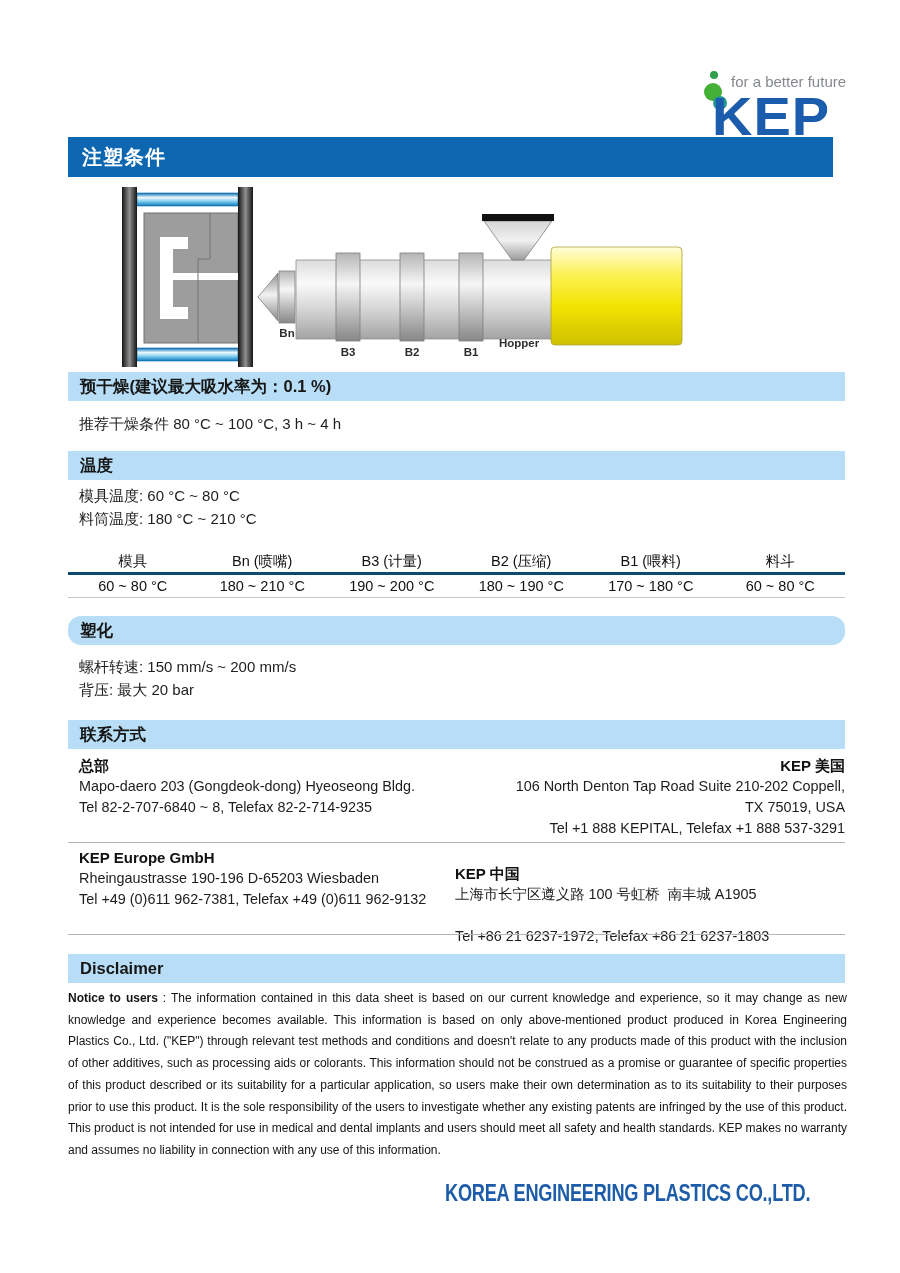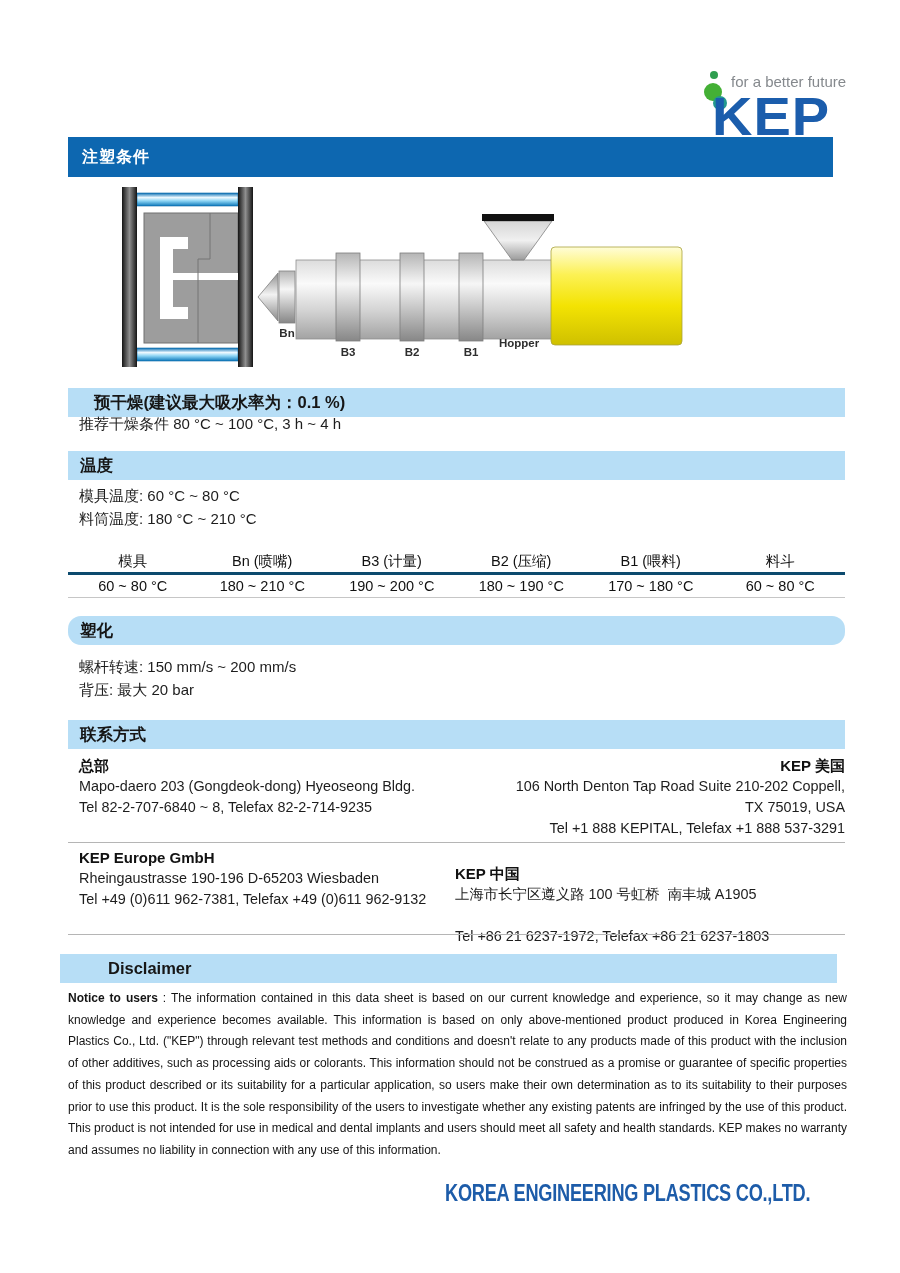--- a/index.html
+++ b/index.html
@@ -8,21 +8,21 @@
   .abs{position:absolute;}
 
   
   .tagline{font-size:15px;color:#85898d;}
   .brand{font-size:56px;font-weight:bold;color:#1b5dac;line-height:1;letter-spacing:1px;
          transform:scaleY(.95);transform-origin:top left;}
   .dot{border-radius:50%;}
 
   
   .title-bar{left:68px;top:137px;width:765px;height:40px;background:#0d67b0;display:flex;align-items:center;}
-  .title-bar span{color:#fff;font-weight:bold;font-size:16px;padding-left:14px;letter-spacing:1px;}
+  .title-bar span{color:#fff;font-weight:bold;font-size:20px;padding-left:14px;letter-spacing:1px;}
   .bar{width:777px;height:29px;background:#b7def6;display:flex;align-items:center;box-sizing:border-box;}
   .bar span{font-weight:bold;font-size:16.5px;color:#161616;padding-left:12px;}
 
   .body-line{font-size:15px;color:#1d1d1d;}
 
   
   .t-row{display:flex;width:777px;}
   .t-cell{flex:1;text-align:center;font-size:14.5px;height:22px;line-height:22px;color:#111;}
   .t-head{border-bottom:3px solid #0c4a6e;}
   .t-vals{border-bottom:1px solid #c6c6c6;}
@@ -125,21 +125,21 @@
 
     <rect x="483" y="62" width="131" height="98" rx="4" fill="url(#gYellow)" stroke="#a9a23c" stroke-width=".8"></rect>
 
     <text x="219" y="152" text-anchor="middle">Bn</text>
     <text x="280" y="171" text-anchor="middle">B3</text>
     <text x="344" y="171" text-anchor="middle">B2</text>
     <text x="403" y="171" text-anchor="middle">B1</text>
     <text x="451" y="162" text-anchor="middle">Hopper</text>
   </svg>
 
-  <div class="abs bar" style="left:68px;top:388px;padding-left:14px;">
+  <div class="abs bar" style="left:68px;top:372px;">
     <span>预干燥(建议最大吸水率为：0.1 %)</span>
   </div>
   <div class="abs body-line" style="left:79px;top:415px;">推荐干燥条件  80 °C ~ 100 °C, 3 h ~ 4 h</div>
 
   <div class="abs bar" style="left:68px;top:451px;">
     <span>温度</span>
   </div>
   <div class="abs body-line" style="left:79px;top:487px;">模具温度: 60 °C ~ 80 °C</div>
   <div class="abs body-line" style="left:79px;top:510px;">料筒温度: 180 °C ~ 210 °C</div>
 
@@ -191,21 +191,21 @@
     <div class="c-line">Tel +49 (0)611 962-7381, Telefax +49 (0)611 962-9132</div>
   </div>
   <div class="abs" style="left:455px;top:847px;width:390px;margin-top:16px;">
     <div class="c-name">KEP  中国</div>
     <div class="c-line">上海市长宁区遵义路 100 号虹桥  南丰城 A1905</div>
     <div class="c-line"></div>
     <div class="c-line">Tel +86 21 6237-1972, Telefax +86 21 6237-1803</div>
   </div>
   <div class="abs divider" style="left:68px;top:934px;"></div>
 
-  <div class="abs bar" style="left:60px;top:954px;padding-left:36px;">
+  <div class="abs bar" style="left:68px;top:954px;">
     <span>Disclaimer</span>
   </div>
   <div class="abs disc" style="left:68px;top:988px;">
     <b>Notice to users</b><span> : The information contained in this data sheet is based on our current knowledge and experience, so it may change as new knowledge and experience becomes available. This information is based on only above-mentioned product produced in Korea Engineering Plastics Co., Ltd. ("KEP") through relevant test methods and conditions and doesn't relate to any products made of this product with the inclusion of other additives, such as processing aids or colorants. This information should not be construed as a promise or guarantee of specific properties of this product described or its suitability for a particular application, so users make their own determination as to its suitability to their purposes prior to use this product. It is the sole responsibility of the users to investigate whether any existing patents are infringed by the use of this product. This product is not intended for use in medical and dental implants and users should meet all safety and health standards. KEP makes no warranty and assumes no liability in connection with any use of this information.</span>
   </div>
 
   <div class="abs footer" style="left:445px;top:1180px;">KOREA ENGINEERING PLASTICS CO.,LTD.</div>
 
 </div>
 

